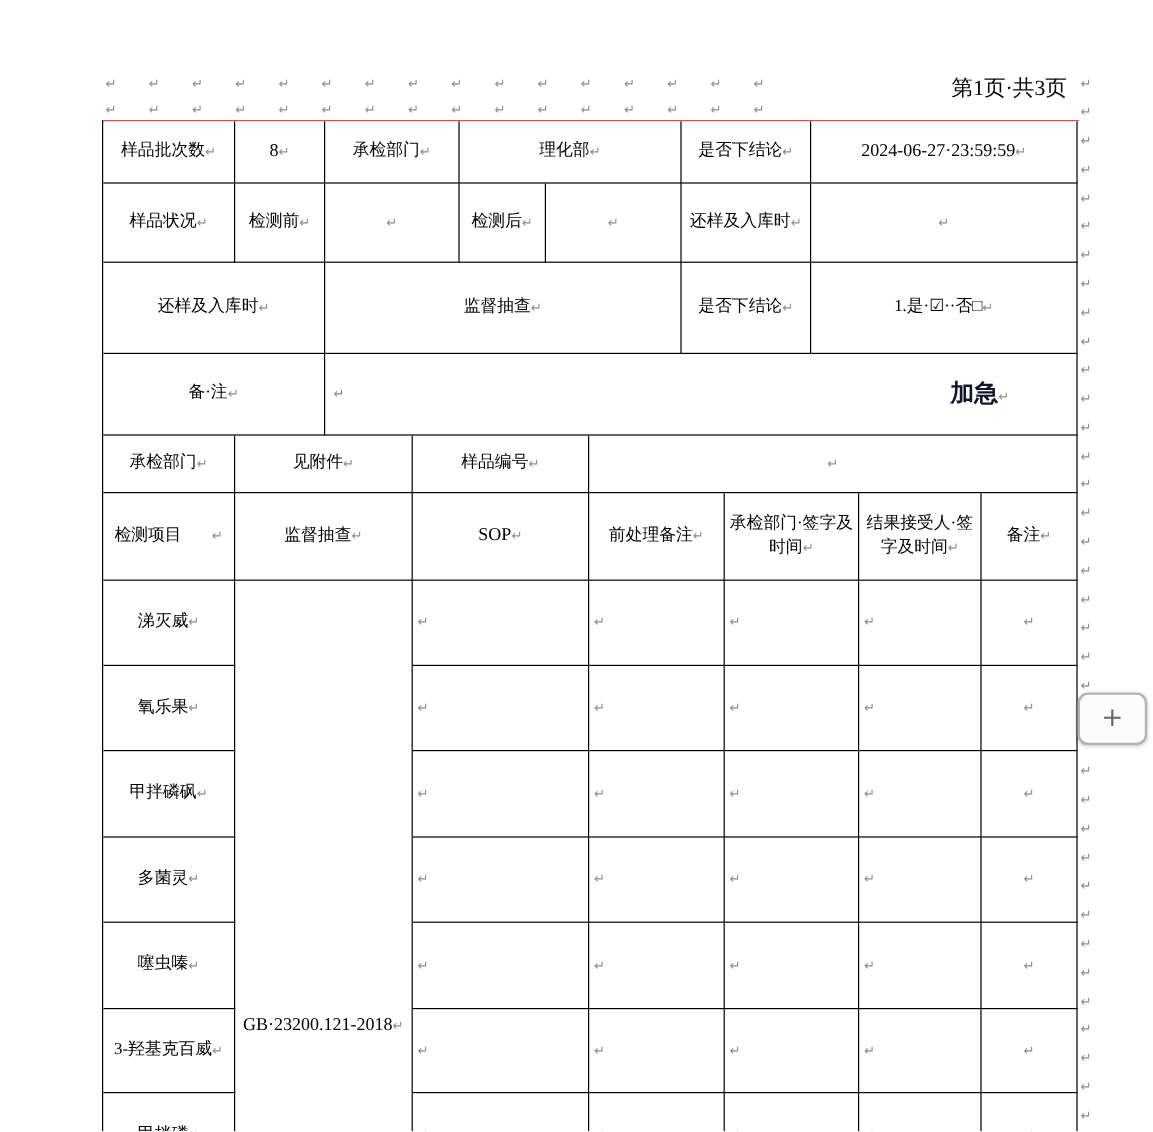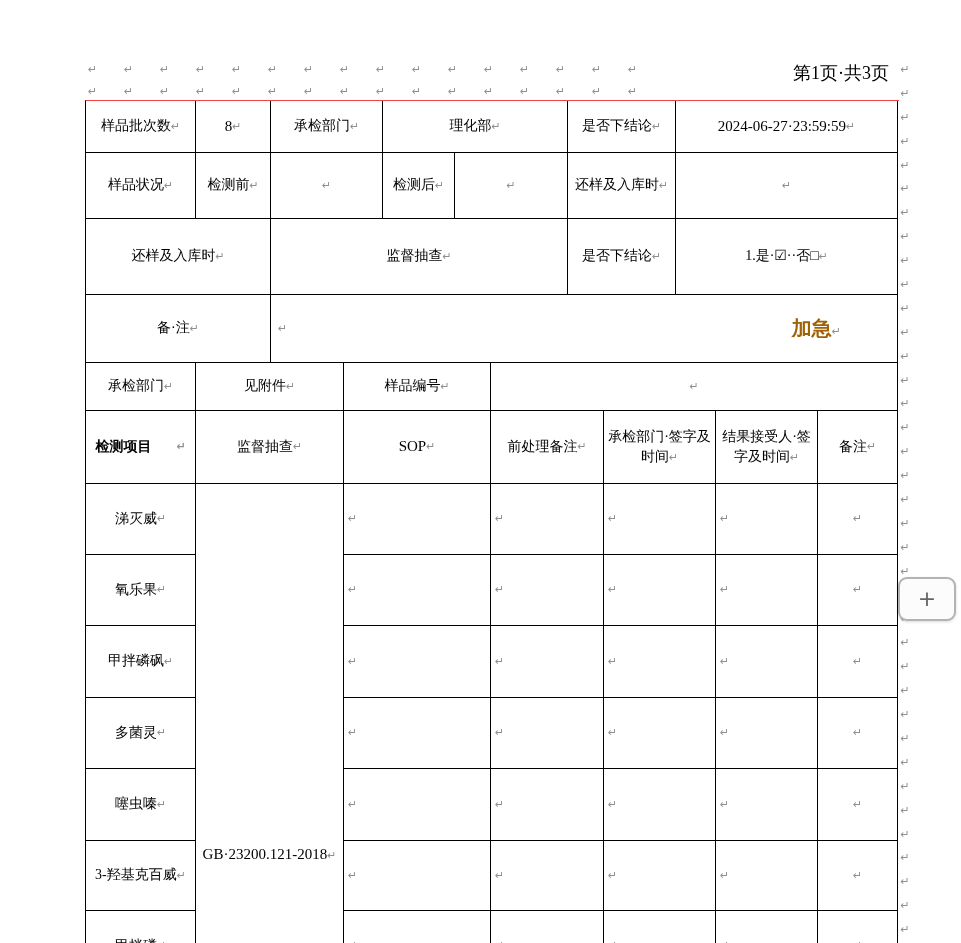--- a/index.html
+++ b/index.html
@@ -39,25 +39,25 @@
     grid-template-rows: 52px 66px 76px 68px 48px 73px 71px 71px 72px 71px 72px 70px 71px;
     border-top: 1px solid #ef4444; border-left: 1px solid #000;
     overflow: hidden;
   }
   .cell {
     border-right: 1px solid #000; border-bottom: 1px solid #000;
     display: flex; align-items: center; justify-content: center;
     font-size: 14px; text-align: center; line-height: 1.45;
     padding: 1px 2px; position: relative;
   }
-  .cell.bold { font-weight: bold; gap: 25px; }
+  .cell.bold { font-weight: normal; gap: 25px; }
   .cell.num { font-size: 15px; }
   .cell.pm-left { justify-content: flex-start; padding-left: 4px; }
   .cell.remark-content { justify-content: space-between; padding-left: 7px; padding-right: 56px; }
-  .urgent { color: #a16207; font-weight: bold; font-size: 20px; white-space: nowrap; }
+  .urgent { color: #0f172a; font-weight: bold; font-size: 20px; white-space: nowrap; }
   .basis-cell { align-items: flex-start; justify-content: center; }
   .basis-text { position: absolute; top: 360px; left: 0; right: 0; text-align: center; font-size: 15px; white-space: nowrap; }
   .wrap2 { padding: 2px 4px; }
   .add-btn {
     position: absolute; left: 898px; top: 577px; width: 58px; height: 44px;
     background: #fcfcfc; border: 2px solid #b3b3b3; border-radius: 9px;
     box-shadow: 0 1px 3px rgba(0,0,0,0.15);
     display: flex; align-items: center; justify-content: center;
     font-size: 22px; color: #666; cursor: pointer;
     font-family: "DejaVu Sans", sans-serif; line-height: 1;

